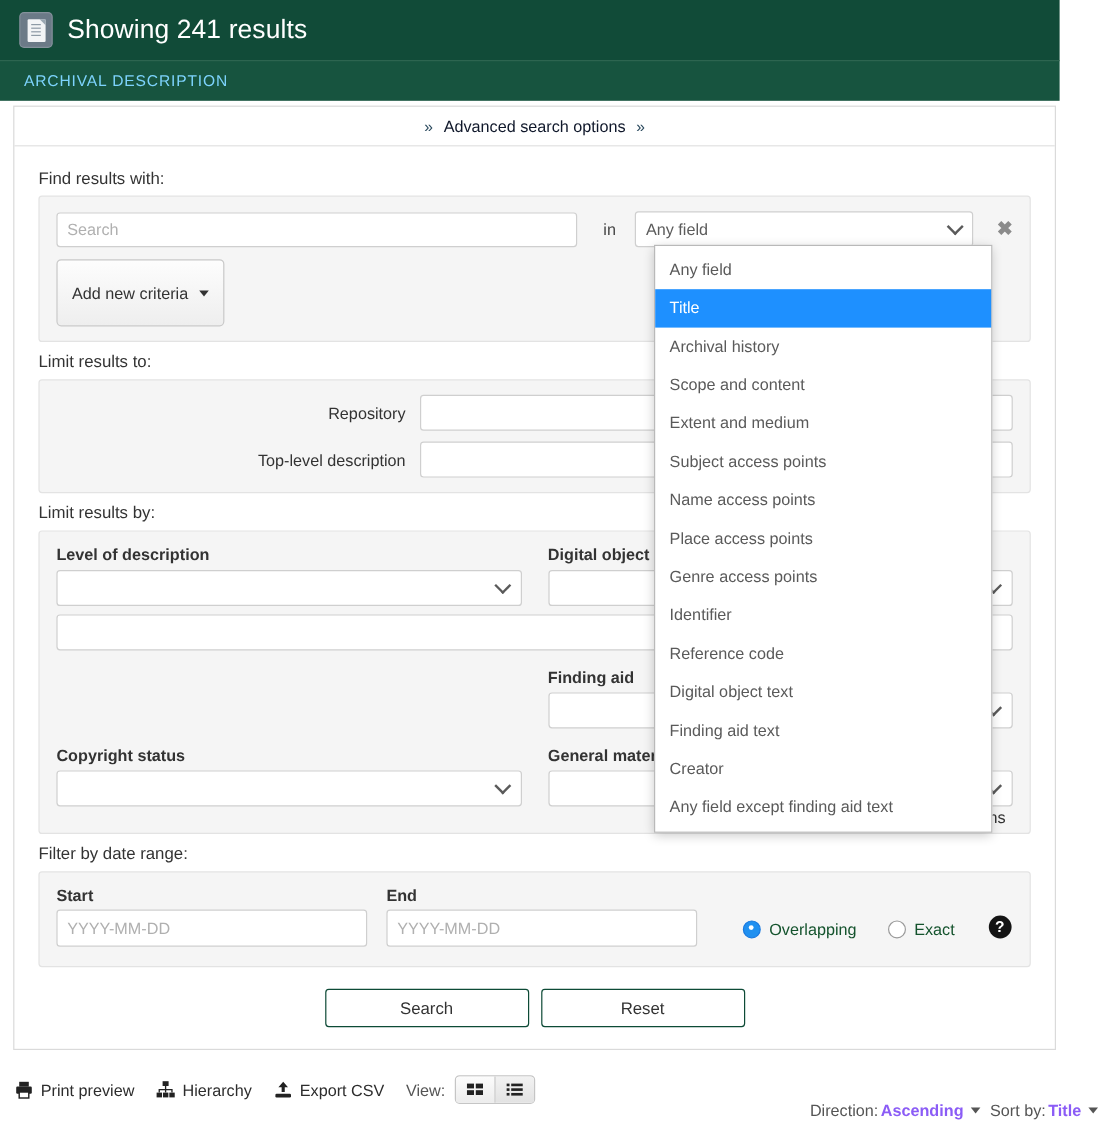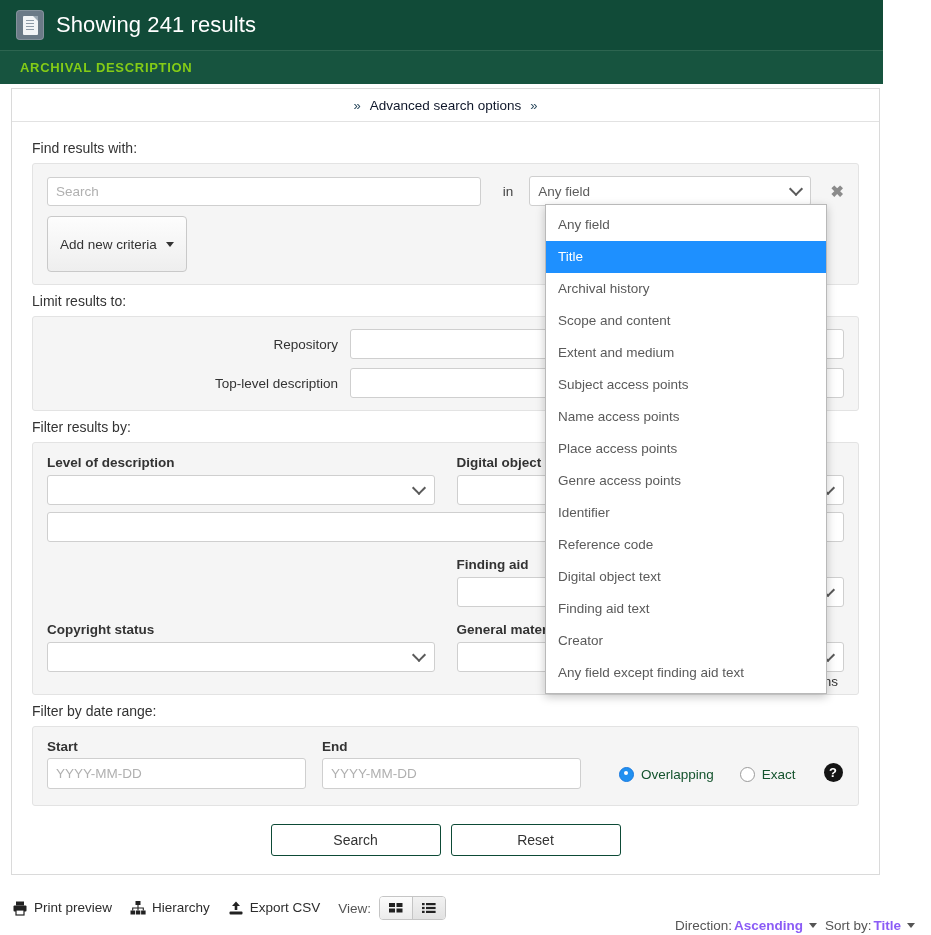--- a/index.html
+++ b/index.html
@@ -57,24 +57,23 @@
   .hdr-sub{
     background:#17543f;
     height:34px;
     width:883px;
     display:flex;align-items:center;
     padding-left:20px;
     box-sizing:border-box;
     border-top:1px solid #2d6550;
   }
   .hdr-sub span{
-    color:#84cc16;
+    color:#7dd3fc;
     font-size:13px;
     letter-spacing:.7px;
-    font-weight:bold;
   }
 
   
   .panel{
     position:absolute;
     left:11px;top:88px;
     width:869px;
     background:#ffffff;
     border:1px solid #dadada;
     box-sizing:border-box;
@@ -264,21 +263,21 @@
     background:#1e90ff;color:#ffffff;
   }
 
   
   .botbar{
     position:absolute;
     left:12px;top:896px;
     display:flex;align-items:center;
     font-size:13.5px;color:#2d2d2d;
   }
-  .bb-item{display:flex;margin-right:18px;}
+  .bb-item{display:flex;align-items:center;margin-right:18px;}
   .bb-item .txt{margin-left:6px;}
   .view-lbl{margin-right:8px;color:#555;}
   .viewgrp{display:flex;border:1px solid #c5c5c5;border-radius:4px;overflow:hidden;}
   .vbtn{
     width:32px;height:22px;
     background:linear-gradient(#fcfcfc,#ececec);
     display:flex;align-items:center;justify-content:center;
   }
   .vbtn+.vbtn{border-left:1px solid #c5c5c5;background:linear-gradient(#f2f2f2,#e2e2e2);}
   .sortbar{
@@ -345,21 +344,21 @@
         <div class="lim-row">
           <span class="lim-lbl">Repository</span>
           <input class="inp lim-inp" type="text" style="">
         </div>
         <div class="lim-row">
           <span class="lim-lbl">Top-level description</span>
           <input class="inp lim-inp" type="text" style="">
         </div>
       </div>
 
-      <div class="section-label">Filter results by:</div>
+      <div class="section-label">Limit results by:</div>
       <div class="fieldset" style="padding-bottom:22px;">
         <div class="fgrid">
           <div class="fcol left">
             <span class="flabel">Level of description</span>
             <div class="fsel">
               <span class="caret"></span>
             </div>
           </div>
           <div class="fcol right">
             <span class="flabel">Digital object available</span>

